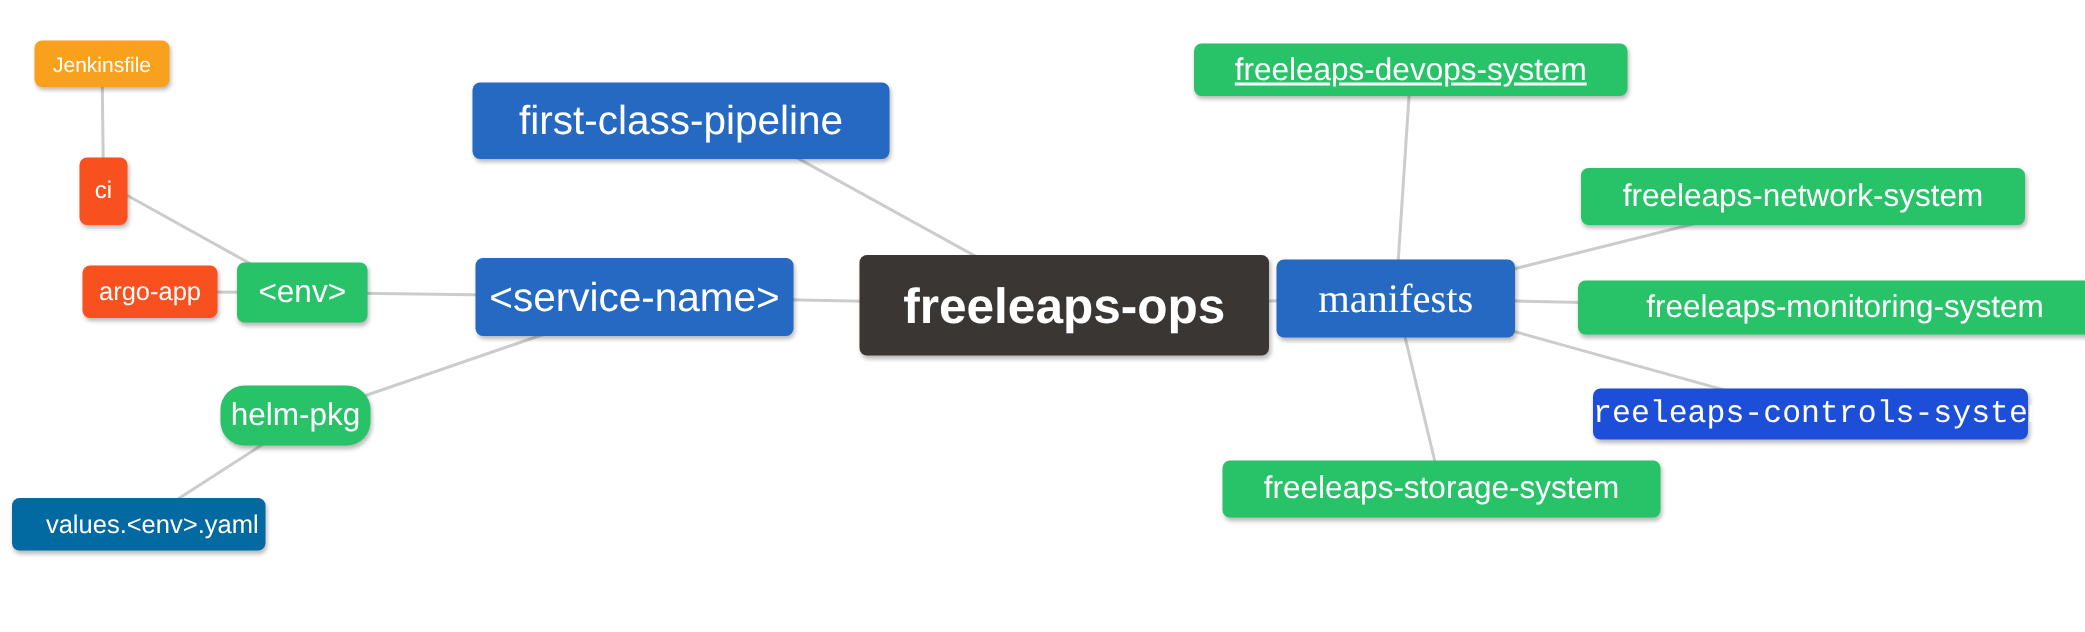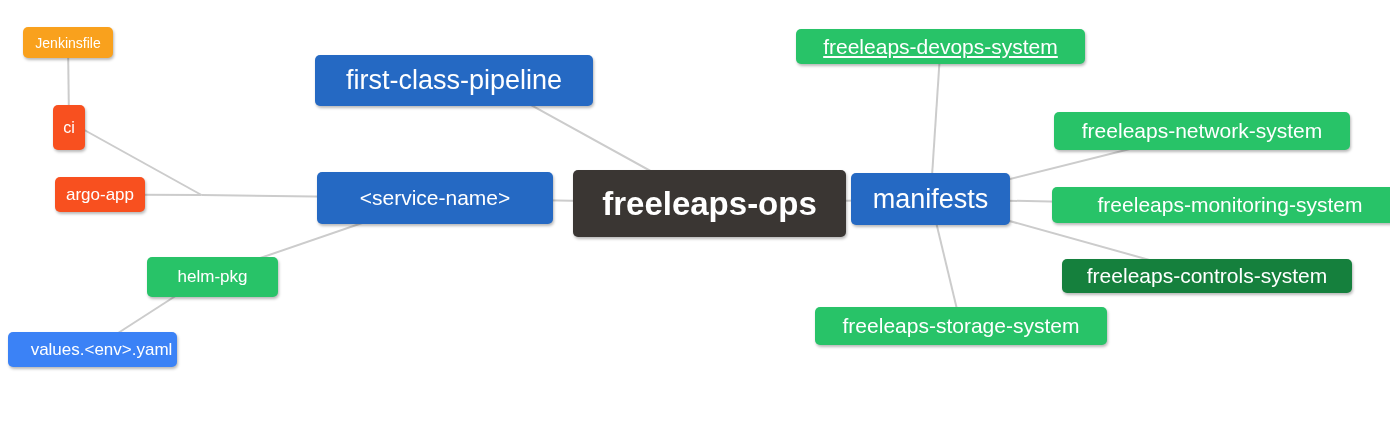--- a/index.html
+++ b/index.html
@@ -38,29 +38,29 @@
     cursor: default;
     box-sizing: border-box;
     padding: 0 10px;
   }
   
   .n-jenkinsfile   { left: 23px;   top: 27px;  width: 90px;  height: 31px; font-size: 14px; }
   .n-ci            { left: 53px;   top: 105px; width: 32px;  height: 45px; font-size: 16px; }
   .n-argo-app      { left: 32px;   top: 177px; width: 90px;  height: 35px; font-size: 17px; }
   .n-env           { left: 158px;  top: 175px; width: 87px;  height: 40px; font-size: 21px; }
   .n-pipeline      { left: 315px;  top: 37px;  width: 278px; height: 51px; font-size: 27px; margin-top: 18px; }
-  .n-service       { left: 317px;  top: 172px; width: 236px; height: 52px; font-size: 21px; }
+  .n-service       { left: 317px;  top: 172px; width: 212px; height: 52px; font-size: 27px; }
   .n-ops           { left: 573px;  top: 170px; width: 273px; height: 67px; font-size: 33px; font-weight: bold; }
-  .n-manifests     { left: 851px;  top: 173px; width: 159px; height: 52px; font-size: 27px; }
+  .n-manifests     { left: 851px;  top: 173px; width: 159px; height: 52px; font-size: 27px; font-family: Liberation Serif, serif; }
   .n-devops        { left: 796px;  top: 29px;  width: 289px; height: 35px; font-size: 21px; text-decoration: underline; }
   .n-network       { left: 1054px; top: 112px; width: 296px; height: 38px; font-size: 21px; }
   .n-monitoring    { left: 1052px; top: 187px; width: 356px; height: 36px; font-size: 21px; }
   .n-controls      { left: 1062px; top: 259px; width: 290px; height: 34px; font-size: 21px; }
   .n-storage       { left: 815px;  top: 307px; width: 292px; height: 38px; font-size: 21px; }
-  .n-helm          { left: 147px;  top: 257px; width: 131px; height: 40px; font-size: 17px; }
+  .n-helm          { left: 147px;  top: 257px; width: 100px; height: 40px; font-size: 21px; border-radius: 16px; }
   .n-values        { left: 8px;    top: 332px; width: 169px; height: 35px; font-size: 17px; }
 </style>
 </head>
 <body>
 
 <div id="canvas">
 
   <svg id="edge-layer" viewBox="0 0 1390 421" xmlns="http://www.w3.org/2000/svg">
     <line class="edge" x1="68" y1="42.5" x2="69" y2="121.5"></line>
     <line class="edge" x1="69" y1="121.5" x2="201.5" y2="195"></line>
@@ -74,25 +74,26 @@
     <line class="edge" x1="930.5" y1="199" x2="940.5" y2="46.5"></line>
     <line class="edge" x1="930.5" y1="199" x2="1202" y2="131"></line>
     <line class="edge" x1="930.5" y1="199" x2="1208.5" y2="205"></line>
     <line class="edge" x1="930.5" y1="199" x2="1207" y2="276"></line>
     <line class="edge" x1="930.5" y1="199" x2="961" y2="326"></line>
   </svg>
 
   <div class="node n-jenkinsfile" style="background-color: rgb(249, 161, 29);">Jenkinsfile</div>
   <div class="node n-ci" style="background-color: rgb(248, 80, 31);">ci</div>
   <div class="node n-argo-app" style="background-color: rgb(248, 80, 31); margin-left: 23px;">argo-app</div>
+  <div class="node n-env" style="background-color: rgb(40, 195, 104);">&lt;env&gt;</div>
   <div class="node n-pipeline" style="background-color: rgb(37, 105, 195);">first-class-pipeline</div>
   <div class="node n-service" style="background-color: rgb(37, 105, 195);">&lt;service-name&gt;</div>
   <div class="node n-ops" style="background-color: rgb(58, 54, 51);">freeleaps-ops</div>
   <div class="node n-manifests" style="background-color: rgb(37, 105, 195);">manifests</div>
   <div class="node n-devops" style="background-color: rgb(40, 195, 104);">freeleaps-devops-system</div>
   <div class="node n-network" style="background-color: rgb(40, 195, 104);">freeleaps-network-system</div>
   <div class="node n-monitoring" style="background-color: rgb(40, 195, 104);">freeleaps-monitoring-system</div>
-  <div class="node n-controls" style="background-color: #15803d;">freeleaps-controls-system</div>
+  <div class="node n-controls" style="background-color: #1d4ed8; font-family: Liberation Mono, monospace;">freeleaps-controls-system</div>
   <div class="node n-storage" style="background-color: rgb(40, 195, 104);">freeleaps-storage-system</div>
   <div class="node n-helm" style="background-color: rgb(40, 195, 104);">helm-pkg</div>
-  <div class="node n-values" style="background-color: #3b82f6; padding-left: 28px;">values.&lt;env&gt;.yaml</div>
+  <div class="node n-values" style="background-color: #0369a1; padding-left: 28px;">values.&lt;env&gt;.yaml</div>
 
 </div>
 
 </body></html>

